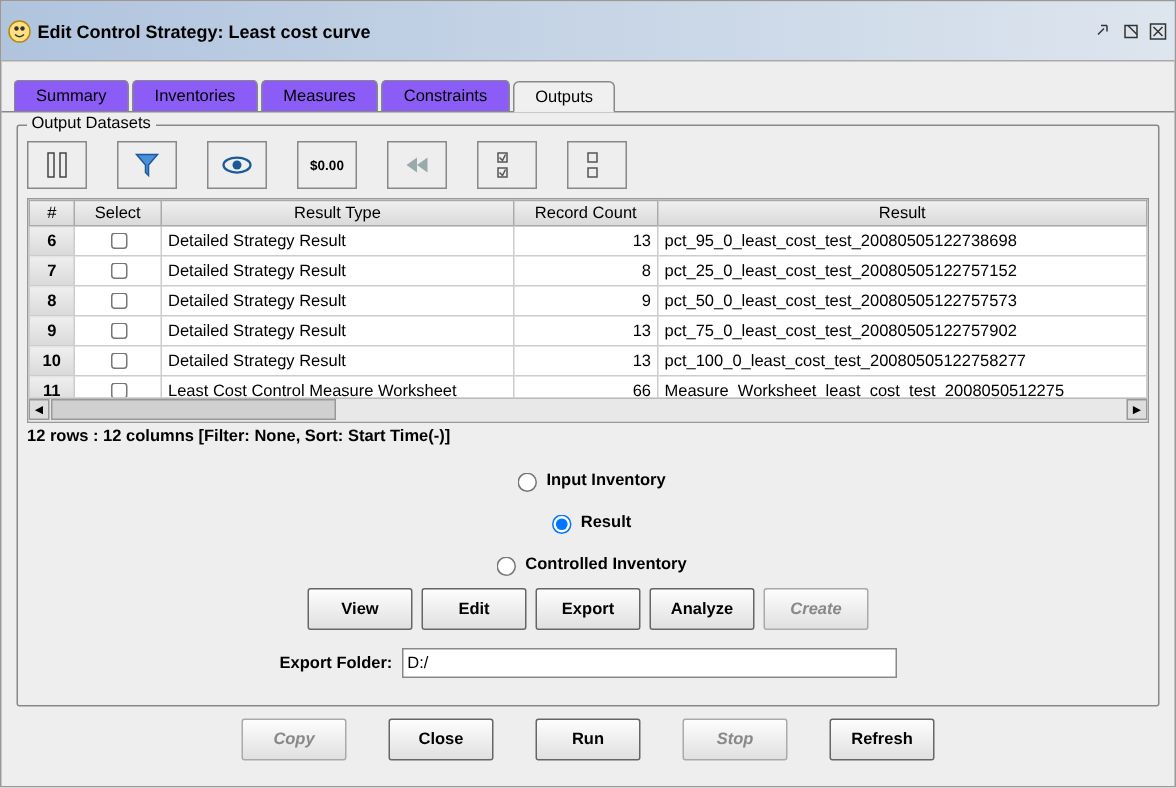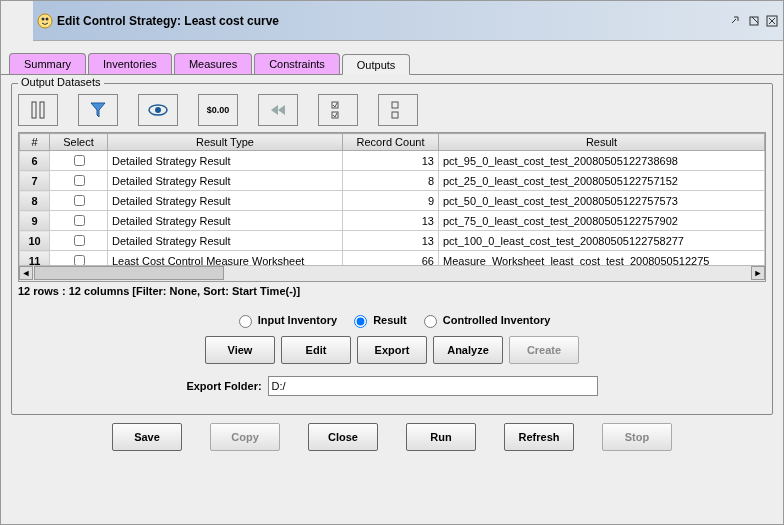--- a/index.html
+++ b/index.html
@@ -20,21 +20,20 @@
     display: flex;
     flex-direction: column;
   }
   .titlebar {
     background: linear-gradient(to right, #b0c4de, #dde5ee);
     height: 40px;
     display: flex;
     align-items: center;
     padding: 12px 4px;
     border-bottom: 1px solid #aaa;
-    margin-left: 32px;
   }
   .titlebar .icon {
     width: 16px; height: 16px;
     margin-right: 4px;
   }
   .titlebar .title {
     font-weight: bold;
     color: #000;
     flex: 1;
     font-size: 12px;
@@ -51,21 +50,21 @@
     display: flex;
     padding: 12px 8px 0 8px;
     border-bottom: 1px solid #888;
     gap: 2px;
   }
   .tab {
     padding: 4px 14px 3px 14px;
     border: 1px solid #888;
     border-bottom: none;
     border-radius: 4px 4px 0 0;
-    background: #f0abfc;
+    background: #8b5cf6;
     font-size: 11px;
     cursor: default;
   }
   .tab.active {
     background: #f0f0f0;
     font-weight: normal;
     position: relative;
     top: 1px;
     border-bottom: 1px solid #eeeeee;
   }
@@ -174,20 +173,21 @@
     font-weight: bold;
     font-size: 11px;
     padding: 3px 0;
   }
   .radios {
     display: flex;
     justify-content: center;
     gap: 12px;
     margin: 12px 0 8px 0;
     align-items: center;
+    flex-direction: column;
   }
   .radios label { font-weight: bold; display: flex; align-items: center; gap: 3px; }
   .actnrow {
     display: flex;
     justify-content: center;
     gap: 6px;
     margin-bottom: 12px;
   }
   .btn {
     min-width: 70px;
@@ -195,20 +195,21 @@
     border: 1px solid #666;
     background: linear-gradient(#fdfdfd,#e0e0e0);
     font-size: 11px;
     font-weight: bold;
     cursor: default;
     border-radius: 2px;
   }
   .btn:disabled {
     color: #888;
     border-color: #aaa;
+    font-style: italic;
   }
   .exportrow {
     display: flex;
     align-items: center;
     justify-content: center;
     gap: 6px;
     margin-bottom: 10px;
   }
   .exportrow .lbl { font-weight: bold; }
   .exportrow input[type=text] {
@@ -416,22 +417,21 @@
       </div>
 
       <div class="exportrow">
         <span class="lbl">Export Folder:</span>
         <input type="text" value="D:/" style="">
       </div>
 
     </div>
 
     <div class="bottombar">
-      <button class="btn">Save</button>
       <button class="btn" disabled="">Copy</button>
       <button class="btn">Close</button>
       <button class="btn">Run</button>
+      <button class="btn" disabled="">Stop</button>
       <button class="btn">Refresh</button>
-      <button class="btn" disabled="">Stop</button>
     </div>
 
   </div>
 </div>
 
 </body></html>

